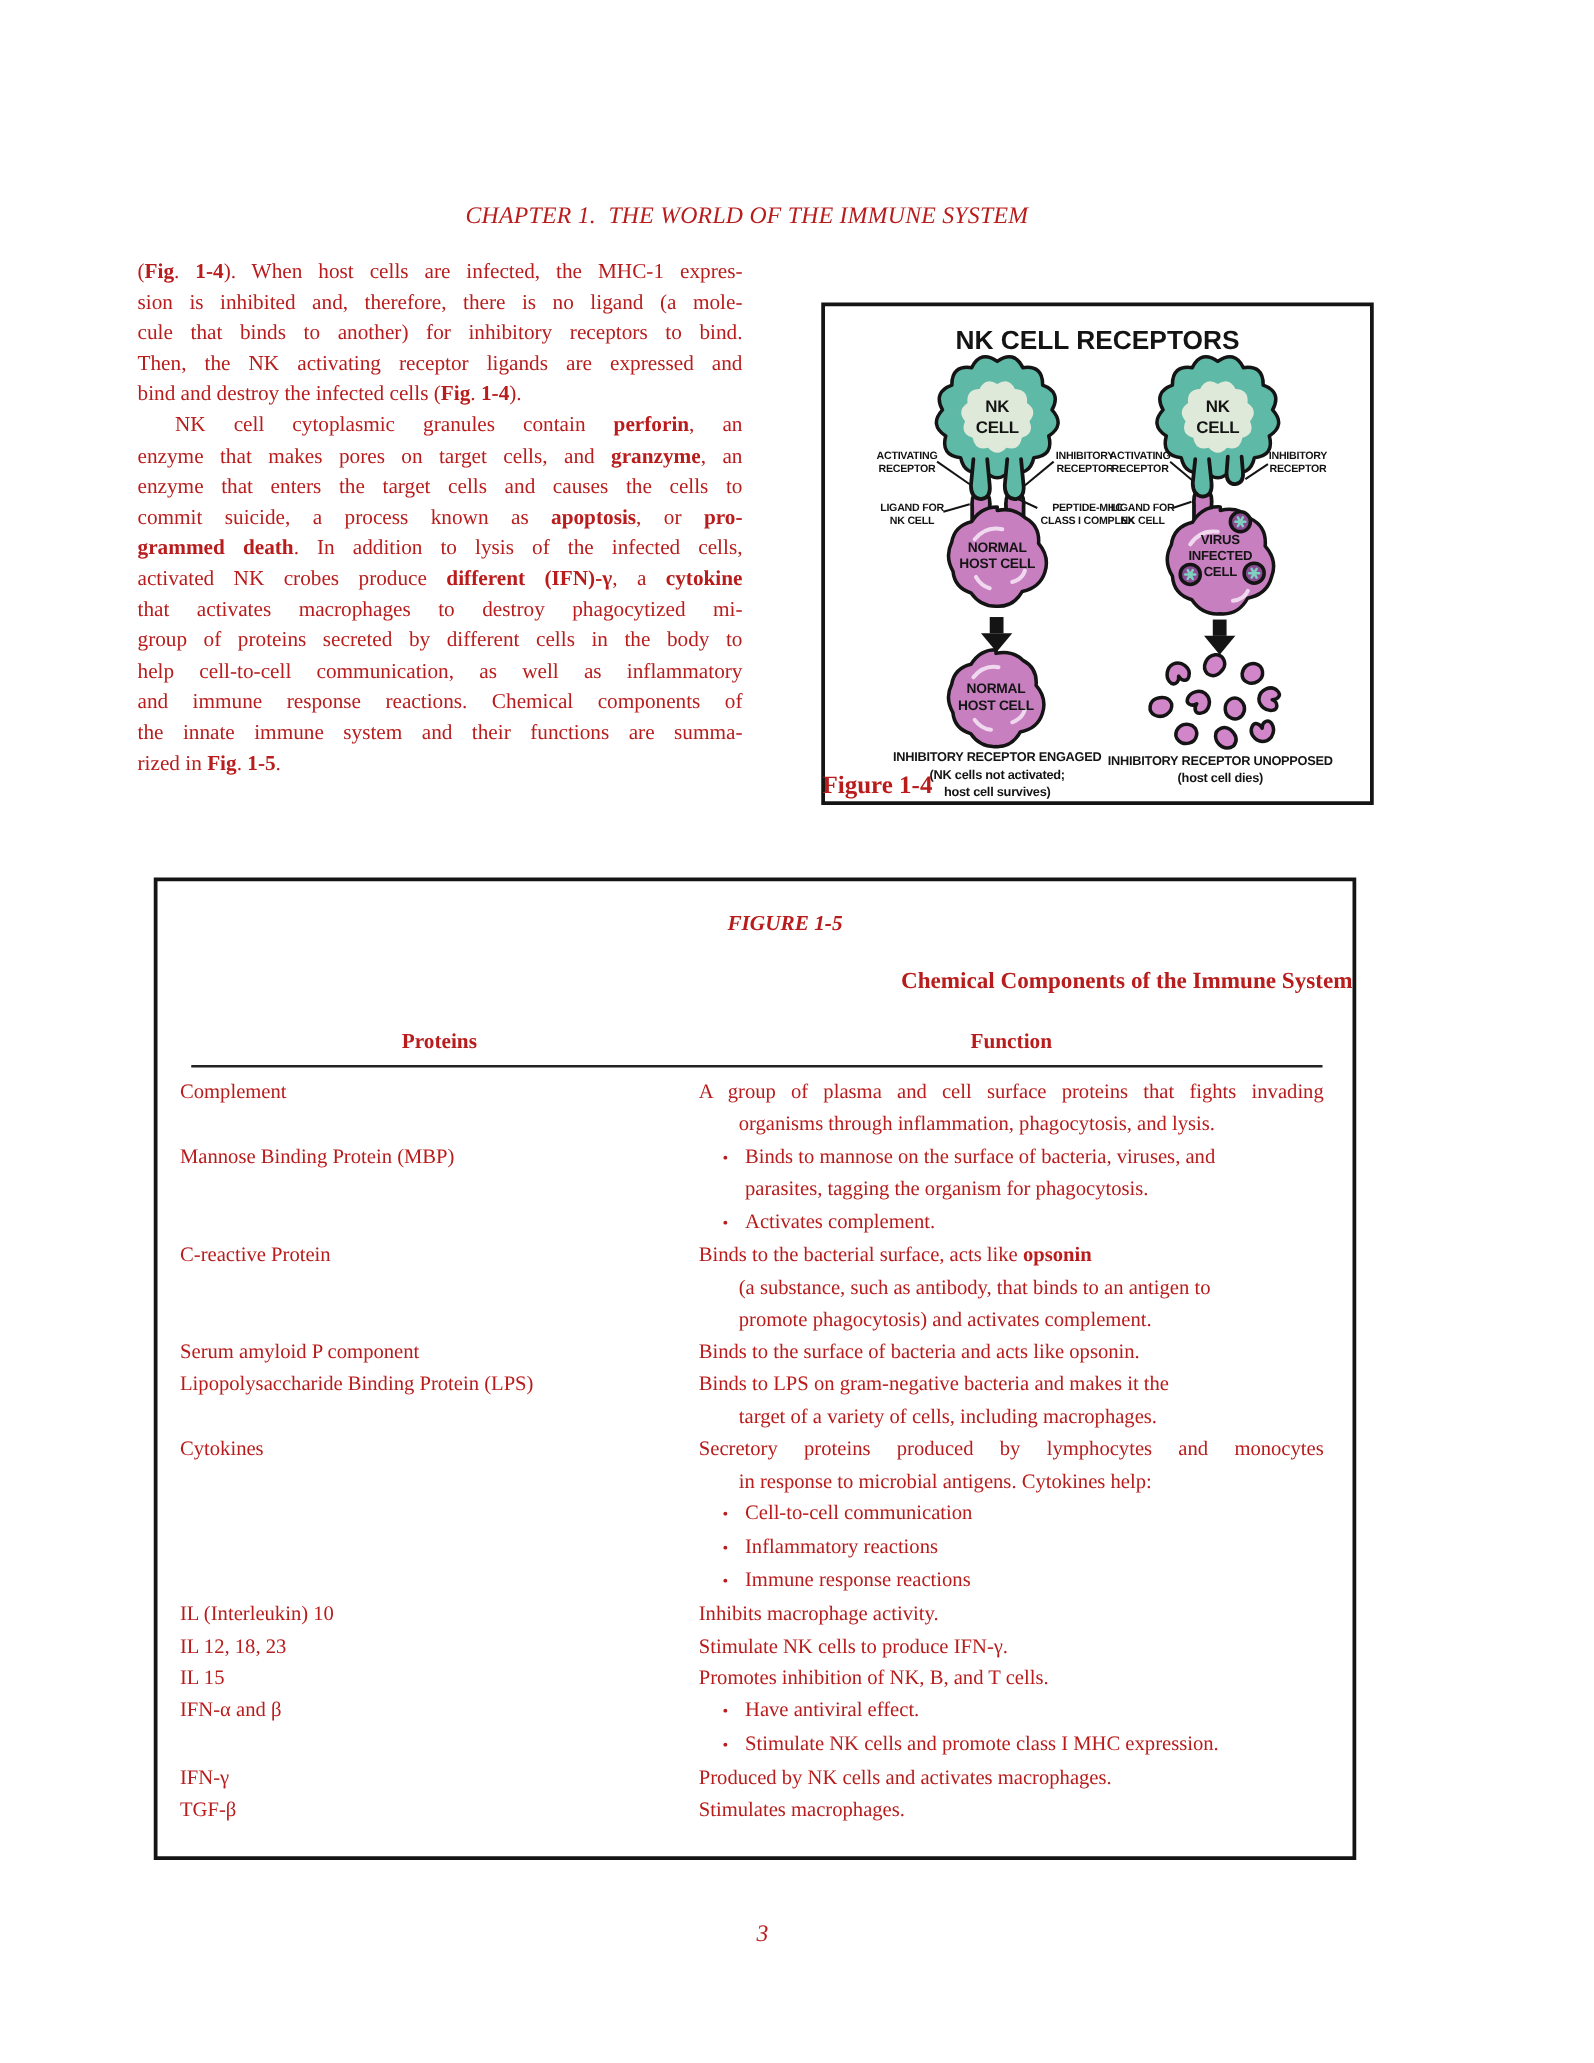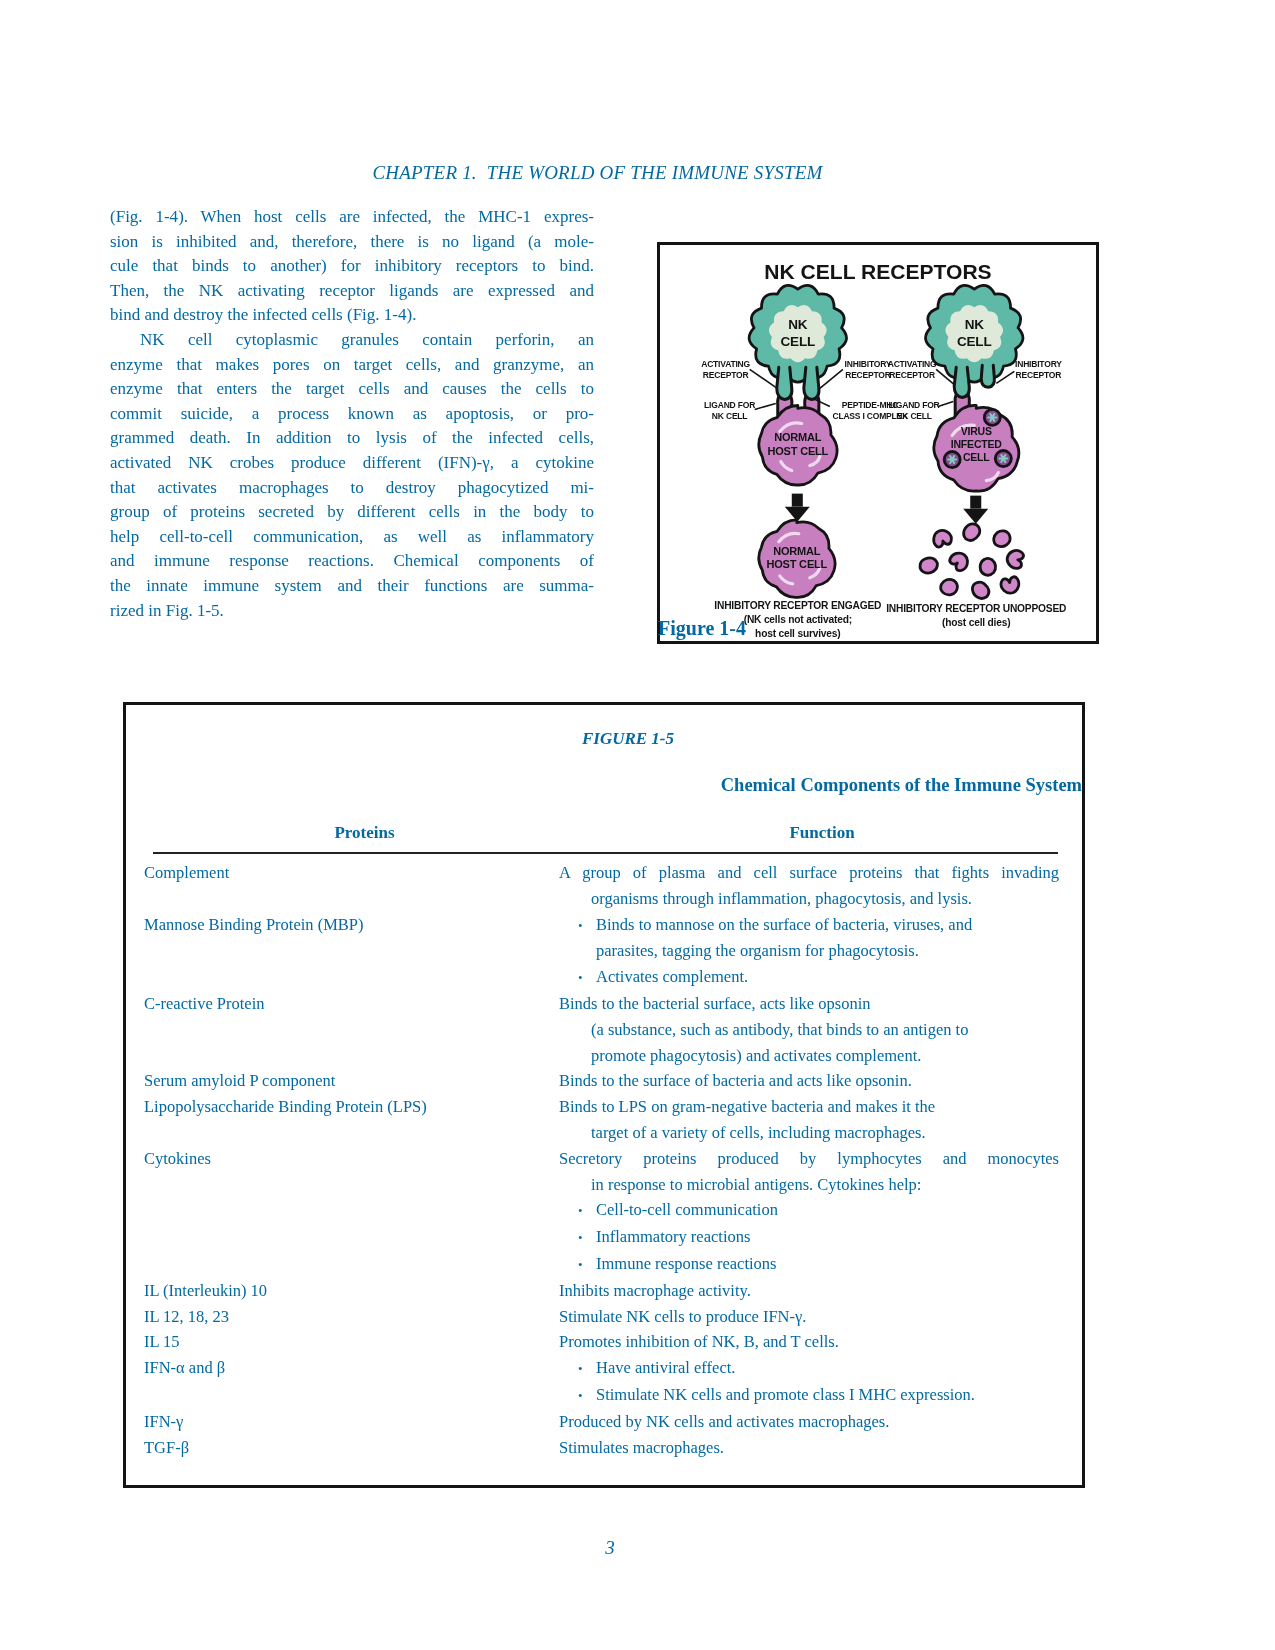--- a/index.html
+++ b/index.html
@@ -1,18 +1,18 @@
 <!DOCTYPE html>
 <html><head>
 <meta charset="utf-8">
 <style>
   html,body{margin:0;padding:0;background:#ffffff;}
   #page{position:relative;width:1275px;height:1650px;background:#fff;overflow:hidden;
-        font-family:"Liberation Serif", serif;color:#0369a1;}
-  .bd{font-weight:normal;}
+        font-family:"Liberation Serif", serif;color:#b91c1c;}
+  .bd{font-weight:bold;}
   
   #runhead{position:absolute;left:110px;top:162px;width:975px;text-align:center;
            font-style:italic;font-size:19px;letter-spacing:.2px;}
   
   #bodycol{position:absolute;left:110px;top:205px;width:484px;font-size:17px;line-height:24.6px;}
   #bodycol .ln{white-space:normal;}
   #bodycol .ln.j{text-align:justify;text-align-last:justify;}
   #bodycol .ln.fi{text-indent:30px;}
   
   #figbox{position:absolute;left:657px;top:214px;width:442px;height:402px;
@@ -30,21 +30,21 @@
   .ptr{stroke:#141414;stroke-width:1.6;}
   .outl{stroke:#141414;stroke-width:3;fill:none;stroke-linecap:round;stroke-linejoin:round;}
   .outl2{stroke:#141414;stroke-width:2.8;stroke-linecap:round;stroke-linejoin:round;}
   .hi{stroke:#f0d9ef;stroke-width:3.2;fill:none;stroke-linecap:round;}
   .vstar{stroke:#7ed0c0;stroke-width:2;stroke-linecap:round;}
   
   #tbox{position:absolute;left:123px;top:702px;width:962px;height:786px;
         border:3px solid #141414;box-sizing:border-box;background:#fff;}
   #t-title{margin-top:24px;text-align:center;font-size:17px;font-weight:bold;font-style:italic;padding-left:48px;}
   #t-sub{margin-top:26px;text-align:right;font-size:18.5px;font-weight:bold;}
-  #t-head{margin-top:27px;display:grid;grid-template-columns:415px 500px;padding-left:31px;
+  #t-head{margin-top:27px;display:grid;grid-template-columns:415px 500px;padding-left:18px;
           font-size:17px;font-weight:bold;}
   #t-head div{text-align:center;}
   #t-rule{margin:9px 24px 0 27px;border-top:2px solid #222;height:0;}
   #t-rows{margin-top:6px;padding-left:18px;font-size:16.5px;line-height:25.8px;}
   .trow{display:grid;grid-template-columns:415px 500px;align-items:start;}
   .fcell .ln{white-space:normal;}
   .fcell .ln.j{text-align:justify;text-align-last:justify;}
   .fcell .ln.c{padding-left:32px;}
   .fcell .ln.b{padding-left:19px;}
   .fcell .ln.bc{padding-left:37px;}

